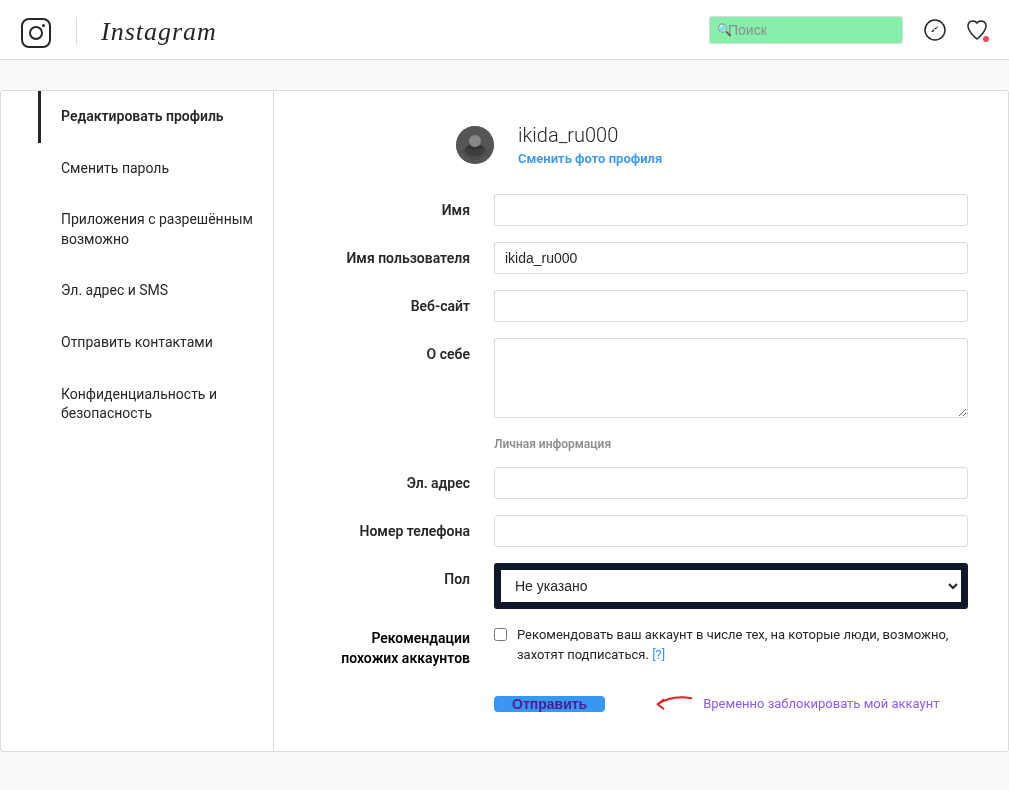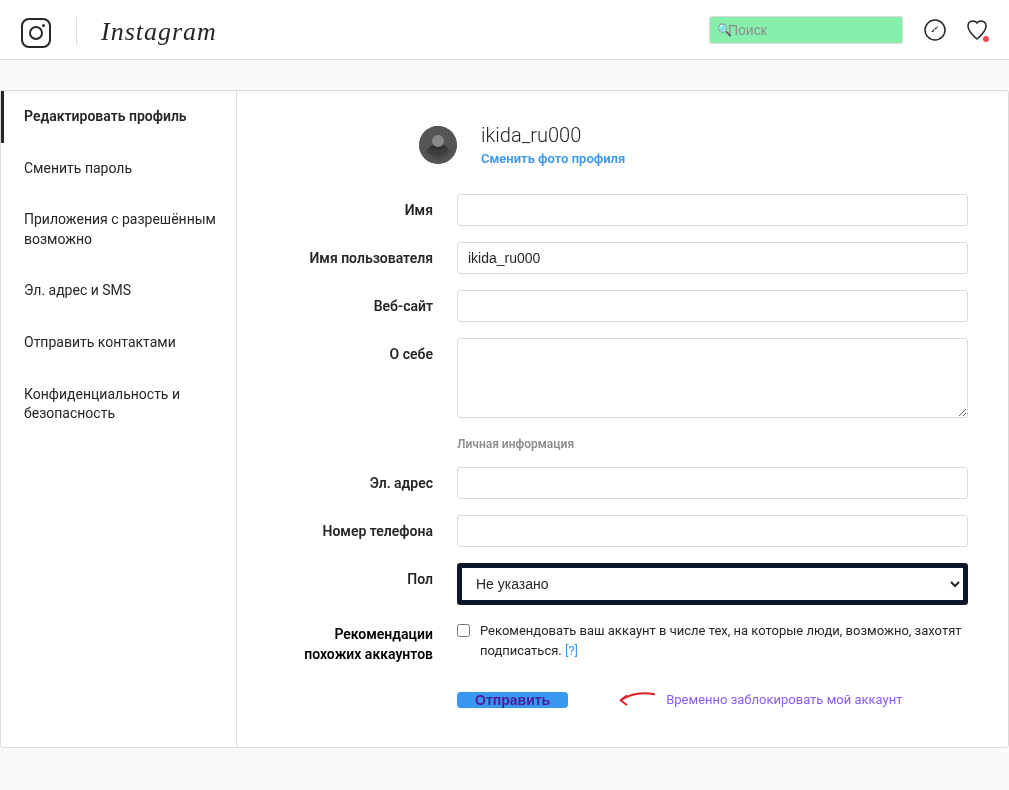--- a/index.html
+++ b/index.html
@@ -99,20 +99,21 @@
       border-radius: 3px;
       display: flex;
       min-height: 650px;
     }
 
     
     .sidebar {
       width: 236px;
       border-right: 1px solid #dbdbdb;
       flex-shrink: 0;
+      margin-left: 37px;
     }
     .sidebar-item {
       padding: 16px 20px;
       cursor: pointer;
       font-size: 14px;
       color: #262626;
       border-left: 3px solid transparent;
       line-height: 1.4;
     }
     .sidebar-item.active {
@@ -155,21 +156,21 @@
       color: #262626;
       outline: none;
       background: #fff;
     }
     .form-control textarea {
       height: 80px;
       resize: vertical;
     }
     .form-control select {
       width: 100%;
-      border: 5px solid #0f172a;
+      border: 7px solid #0f172a;
       border-radius: 3px;
       padding: 7px 10px;
       font-size: 14px;
       color: #262626;
       outline: none;
       background: #fff;
       appearance: auto;
     }
 
     

